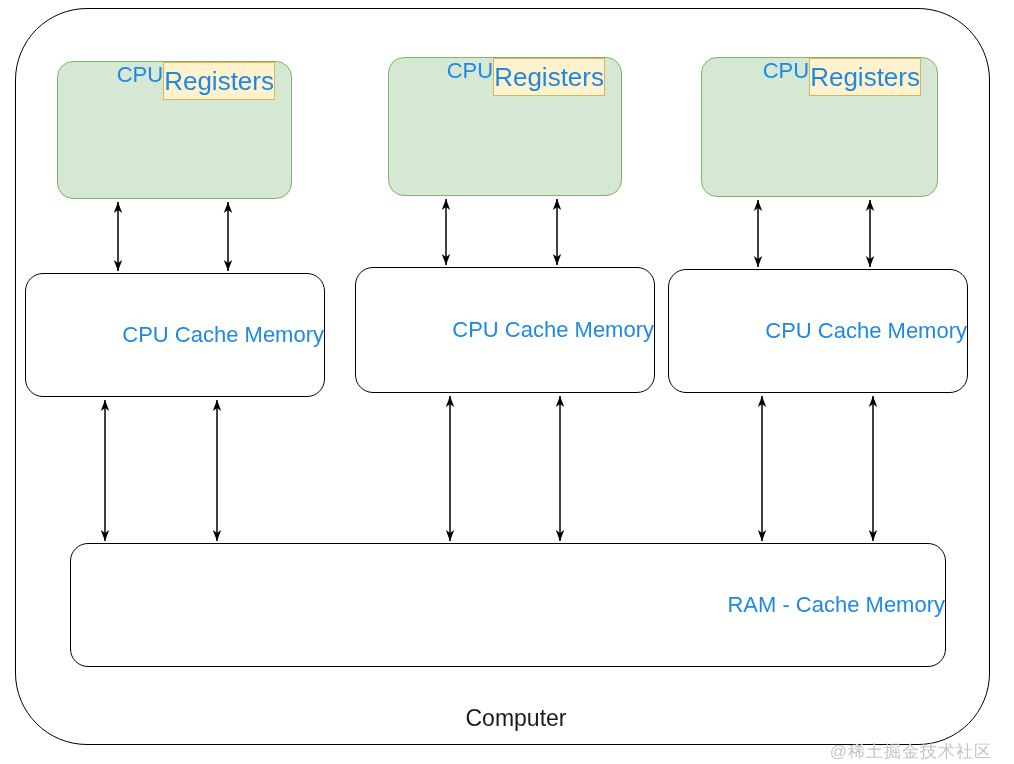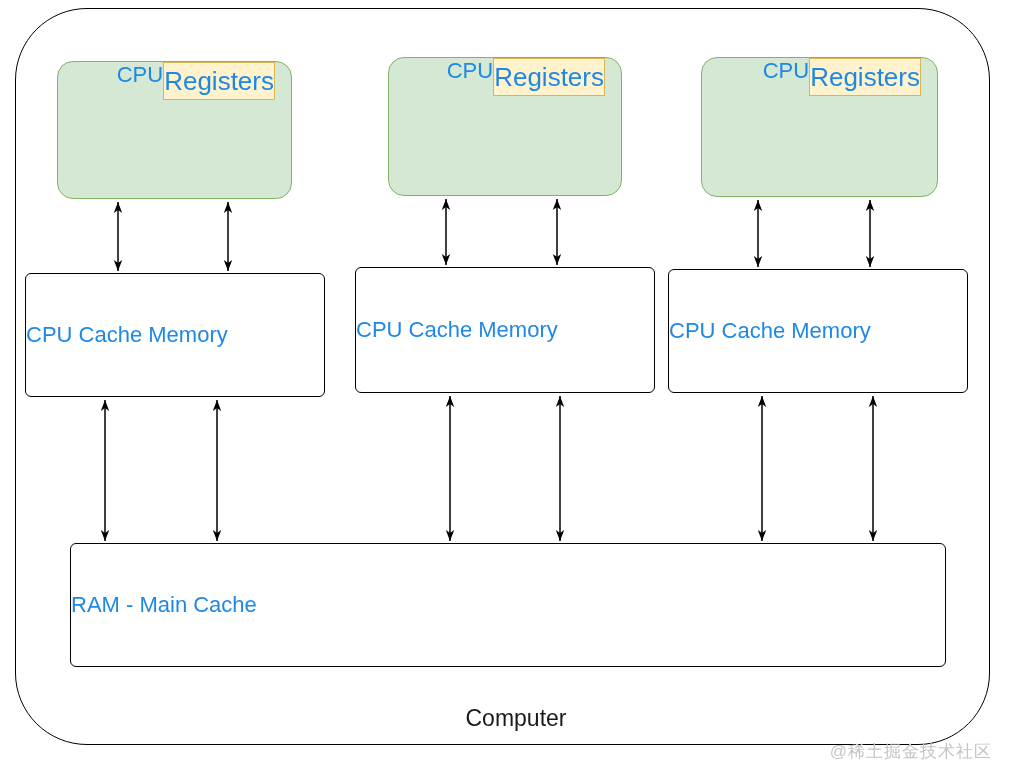--- a/index.html
+++ b/index.html
@@ -41,22 +41,22 @@
     height: 38px;
     background: var(--registers-fill);
     border: 1.5px solid var(--registers-border);
     display: flex; align-items: center; justify-content: center;
     color: var(--label-text); font-size: 26px;
   }
   .plain-box {
     position: absolute;
     background: #ffffff;
     border: 1.4px solid var(--box-border);
-    border-radius: 6px;
-    display: flex; align-items: center; justify-content: flex-start;
+    border-radius: 18px;
+    display: flex; align-items: center; justify-content: flex-end;
     color: var(--label-text); font-size: 22px;
   }
   #cpu1 { left: 57px;  top: 61px; width: 235px; height: 138px; }
   #cpu2 { left: 388px; top: 57px; width: 234px; height: 139px; }
   #cpu3 { left: 701px; top: 57px; width: 237px; height: 140px; }
   #cache1 { left: 25px;  top: 273px; width: 300px; height: 124px; }
   #cache2 { left: 355px; top: 267px; width: 300px; height: 126px; }
   #cache3 { left: 668px; top: 269px; width: 300px; height: 124px; }
   #ram    { left: 70px;  top: 543px; width: 876px; height: 124px; }
   .computer-label {
@@ -107,21 +107,21 @@
 
   <div class="plain-box" id="cache2">
     <span>CPU Cache Memory</span>
   </div>
 
   <div class="plain-box" id="cache3">
     <span>CPU Cache Memory</span>
   </div>
 
   <div class="plain-box" id="ram">
-    <span>RAM - Main Cache</span>
+    <span>RAM - Cache Memory</span>
   </div>
 
   <svg class="connections" xmlns="http://www.w3.org/2000/svg" viewBox="0 0 1014 764">
     <defs>
       <marker id="ah" markerUnits="userSpaceOnUse" markerWidth="12" markerHeight="10" refX="11" refY="5" orient="auto-start-reverse">
         <path d="M11,5 L0,0.8 L3,5 L0,9.2 Z" fill="#000000"></path>
       </marker>
     </defs>
   <line x1="118" x2="118" y1="202" y2="271" class="conn" marker-start="url(#ah)" marker-end="url(#ah)"></line>
       <line x1="228" x2="228" y1="202" y2="271" class="conn" marker-start="url(#ah)" marker-end="url(#ah)"></line>

